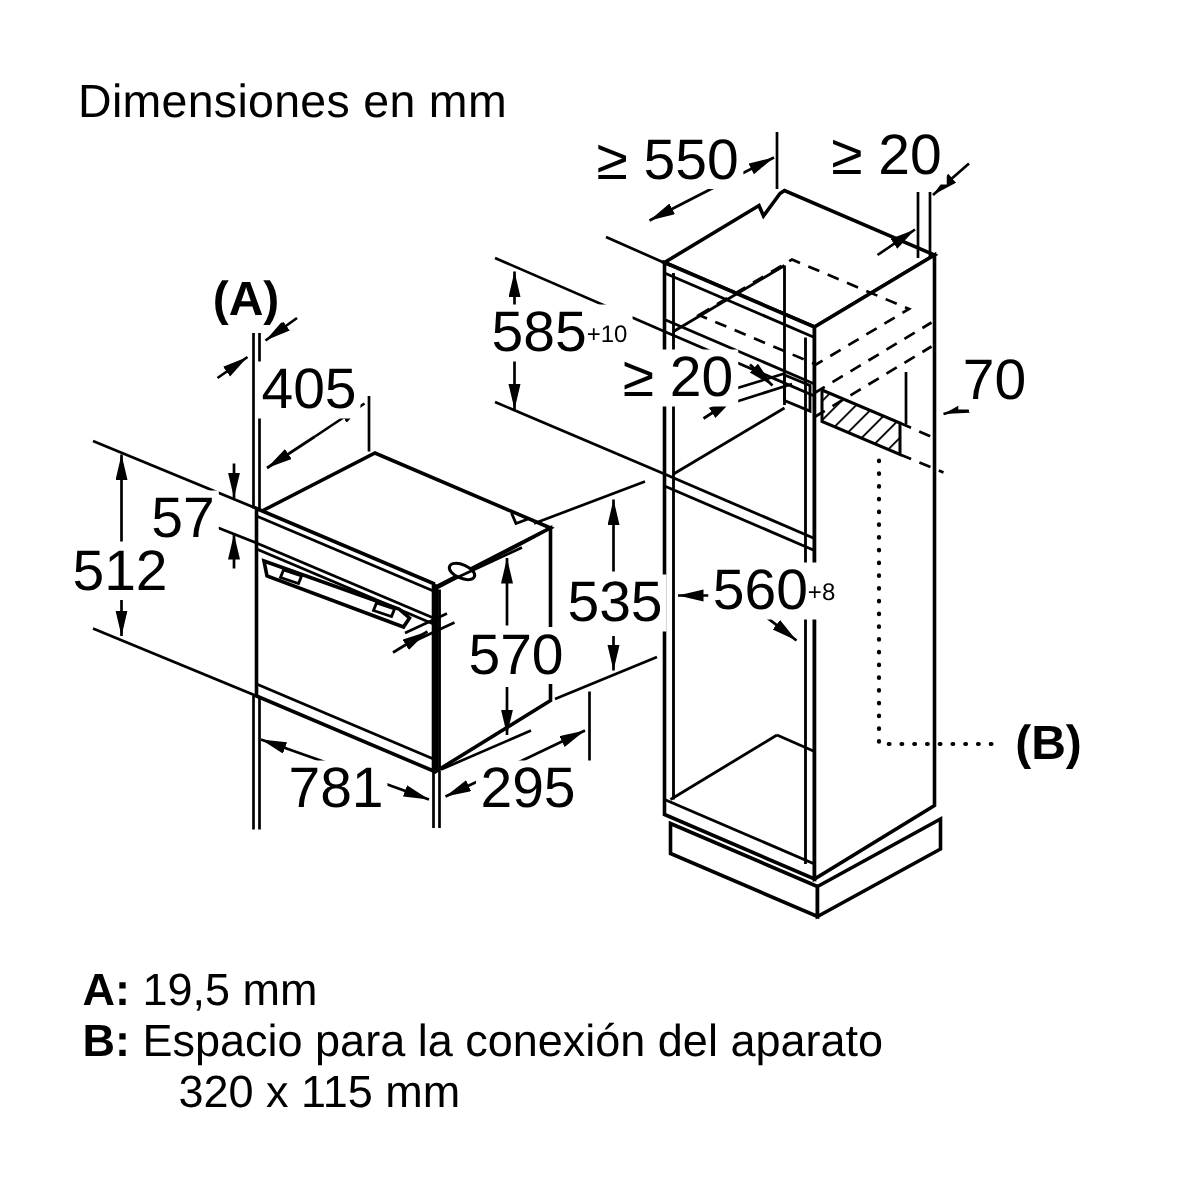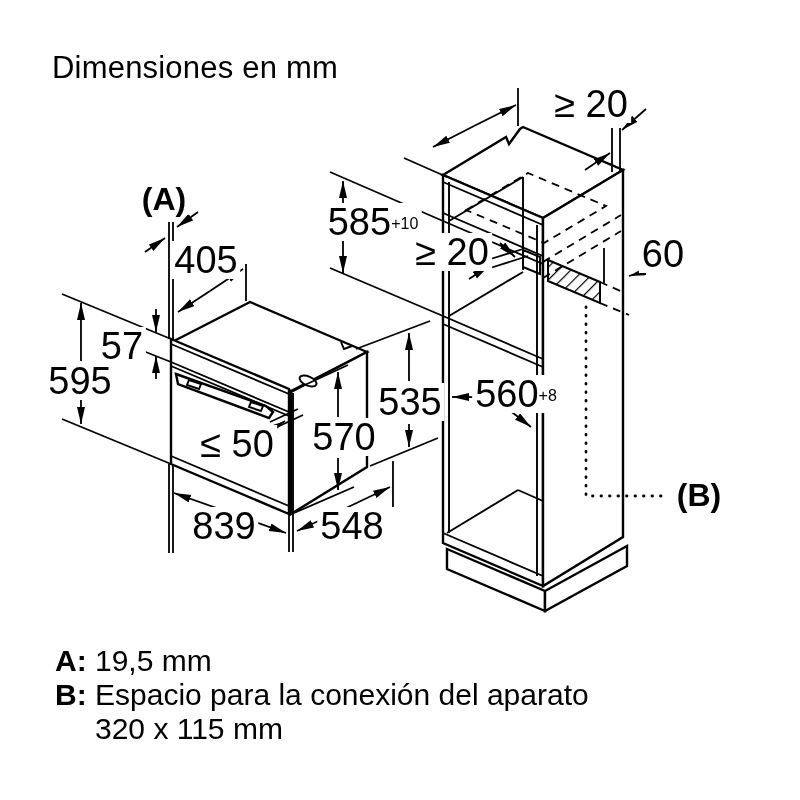--- a/index.html
+++ b/index.html
@@ -6,21 +6,21 @@
   .stage{position:relative;width:732px;height:800px;background:#fff;overflow:hidden;
          font-family:"Liberation Sans","DejaVu Sans",sans-serif;color:#000;}
   .title{position:absolute;left:52px;top:50px;font-size:31px;letter-spacing:0.2px;}
   .dim-label{position:absolute;transform:translate(-50%,-50%);background:#fff;
              font-size:38px;line-height:1;padding:0 3px;white-space:nowrap;}
   .dim-label.small{font-size:32px;font-weight:bold;}
   .dim-label sup{font-size:16px;vertical-align:6px;letter-spacing:0;}
   .legend{position:absolute;left:55px;top:644px;font-size:30px;line-height:34px;}
   .legend-row{display:flex;}
   .legend-key{font-weight:bold;width:40px;flex:0 0 40px;}
-  .legend-indent{margin-left:40px;}
+  .legend-indent{margin-left:64px;}
   svg{position:absolute;left:0;top:0;}
   .main{fill:#fff;stroke:#000;stroke-width:2.4;stroke-linejoin:miter;}
   .ln{stroke:#000;stroke-width:1.9;fill:none;}
   .dim{stroke:#000;stroke-width:1.8;fill:none;}
   .dash{stroke:#000;stroke-width:1.8;fill:none;stroke-dasharray:8 6;}
   .dots{stroke:#000;stroke-width:2.8;fill:none;stroke-dasharray:0.5 8;stroke-linecap:round;}
 </style>
 </head>
 <body>
 
@@ -171,31 +171,31 @@
       <line class="dim" x1="479" y1="397" x2="452" y2="397" marker-end="url(#arr)"></line>
       <line class="dim" x1="504" y1="406" x2="531" y2="427" marker-end="url(#arr)"></line>
     </g>
   </svg>
 
   <div class="title">Dimensiones en mm</div>
 
   <div class="dim-label small" style="left:164px;top:199px">(A)</div>
   <div class="dim-label" style="left:206px;top:260px">405</div>
   <div class="dim-label" style="left:122px;top:346px">57</div>
-  <div class="dim-label" style="left:80px;top:381px">595</div>
-  <div class="dim-label" style="left:237px;top:444px">≤ 50</div>
+  <div class="dim-label" style="left:80px;top:381px">512</div>
   <div class="dim-label" style="left:344px;top:437px">570</div>
   <div class="dim-label" style="left:410px;top:402px">535</div>
-  <div class="dim-label" style="left:224px;top:526px">839</div>
-  <div class="dim-label" style="left:352px;top:526px">548</div>
-
+  <div class="dim-label" style="left:224px;top:526px">781</div>
+  <div class="dim-label" style="left:352px;top:526px">295</div>
+
+  <div class="dim-label" style="left:445px;top:107px">≥ 550</div>
   <div class="dim-label" style="left:591px;top:104px">≥ 20</div>
   <div class="dim-label" style="left:373px;top:222px"><span>585</span><sup>+10</sup></div>
   <div class="dim-label" style="left:452px;top:252px">≥ 20</div>
-  <div class="dim-label" style="left:663px;top:254px">60</div>
+  <div class="dim-label" style="left:663px;top:254px">70</div>
   <div class="dim-label" style="left:516px;top:394px"><span>560</span><sup>+8</sup></div>
   <div class="dim-label small" style="left:699px;top:495px">(B)</div>
 
   <div class="legend">
     <div class="legend-row">
       <span class="legend-key">A:</span>
       <span>19,5 mm</span>
     </div>
     <div class="legend-row">
       <span class="legend-key">B:</span>

